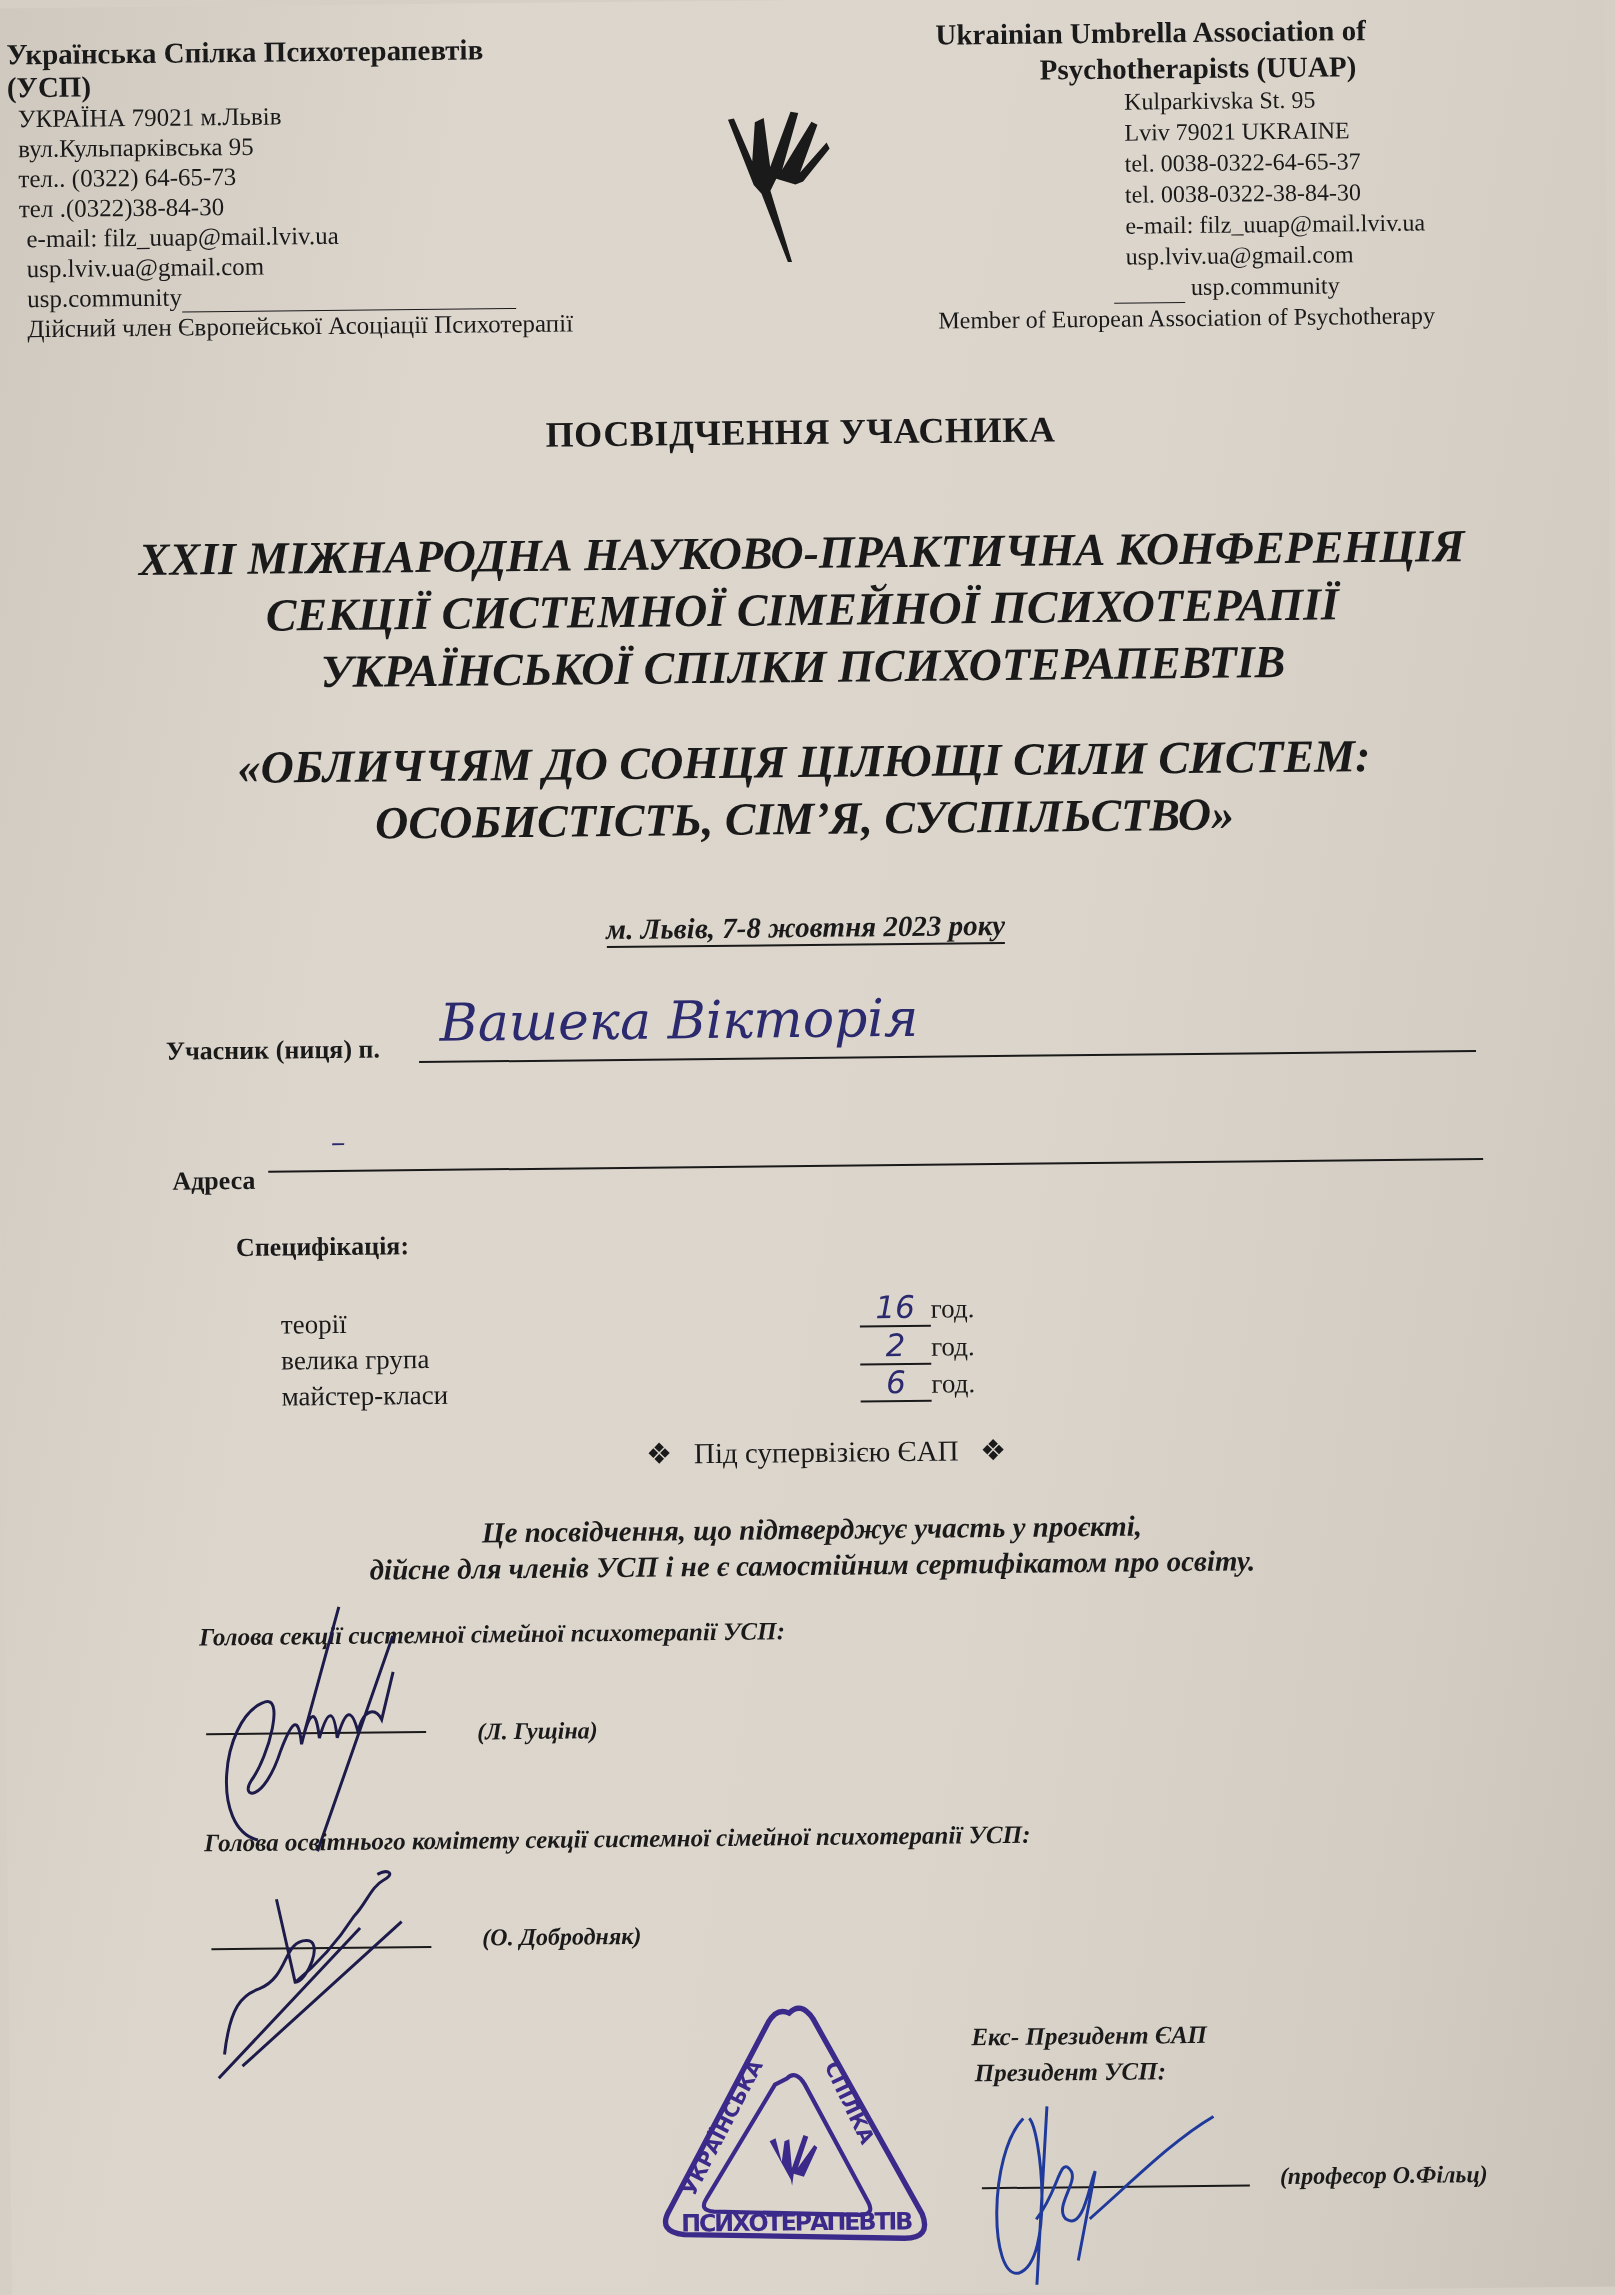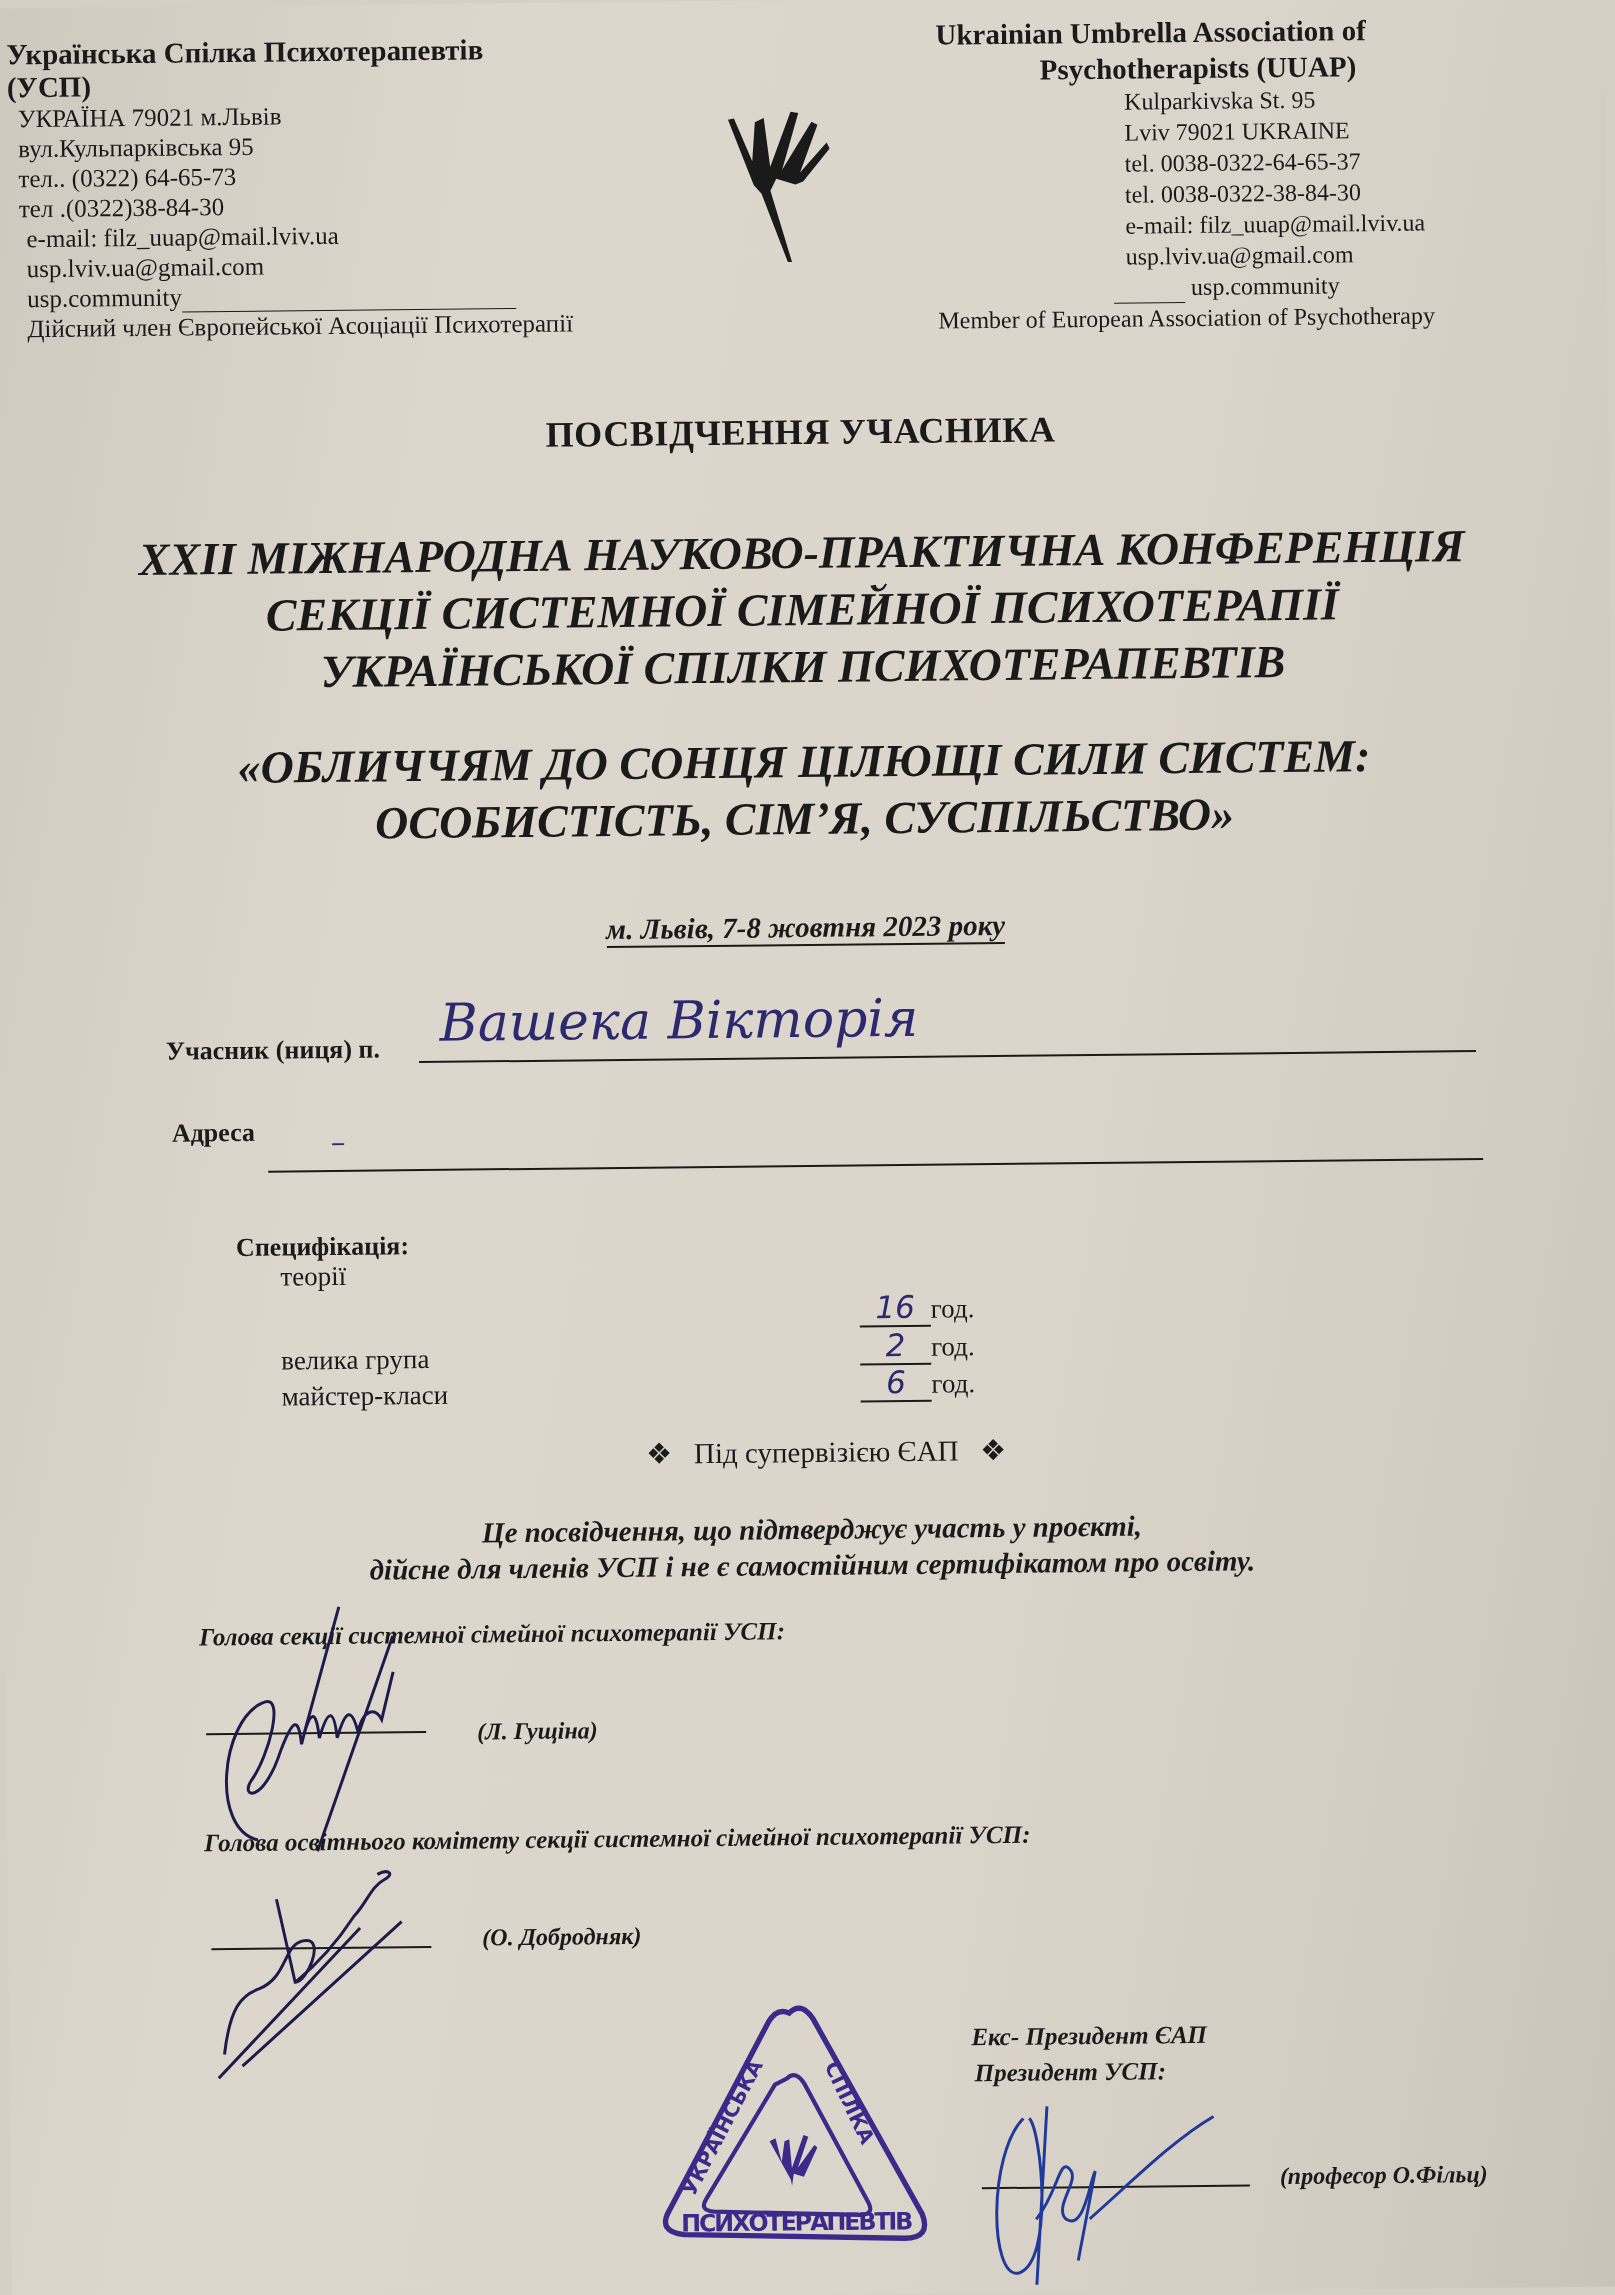--- a/index.html
+++ b/index.html
@@ -87,27 +87,27 @@
   <div class="abs theme">
     <div>«ОБЛИЧЧЯМ ДО СОНЦЯ ЦІЛЮЩІ СИЛИ СИСТЕМ:</div>
     <div>ОСОБИСТІСТЬ, СІМ’Я, СУСПІЛЬСТВО»</div>
   </div>
   <div class="abs date"><span>м. Львів, 7-8 жовтня  2023 року</span></div>
 
   <div class="abs field" style="left:167px; top:1030px;">Учасник (ниця) п.</div>
   <div class="fline" style="left:420px; top:1033px; width:1057px; height:24px;"></div>
   <div class="abs hand" style="left:441px; top:989px; font-size:52px;">Вашека  Вікторія</div>
 
-  <div class="abs field" style="left:172px; top:1112px;">Адреса</div>
+  <div class="abs field" style="left:172px; top:1160px;">Адреса</div>
   <div class="fline" style="left:268px; top:1141px; width:1215px; height:24px;"></div>
   <div class="abs hand" style="left:331px; top:1120px; font-size:29px;">–</div>
 
   <div class="abs spec-title">Специфікація:</div>
 
-  <div class="abs spec-row" style="top:1256px">теорії</div>
+  <div class="abs spec-row" style="top:1304px">теорії</div>
   <div class="abs spec-row" style="top:1340px">велика група</div>
   <div class="abs spec-row" style="top:1376px">майстер-класи</div>
 
   <div class="abs spec-hrs" style="top:1290px"><span class="num">16</span><span>год.</span></div>
   <div class="abs spec-hrs" style="top:1328px"><span class="num">2</span><span>год.</span></div>
   <div class="abs spec-hrs" style="top:1365px"><span class="num">6</span><span>год.</span></div>
 
   <div class="abs eap">
     <span>❖</span>&nbsp;&nbsp;
     <span>Під супервізією ЄАП</span>&nbsp;&nbsp;

